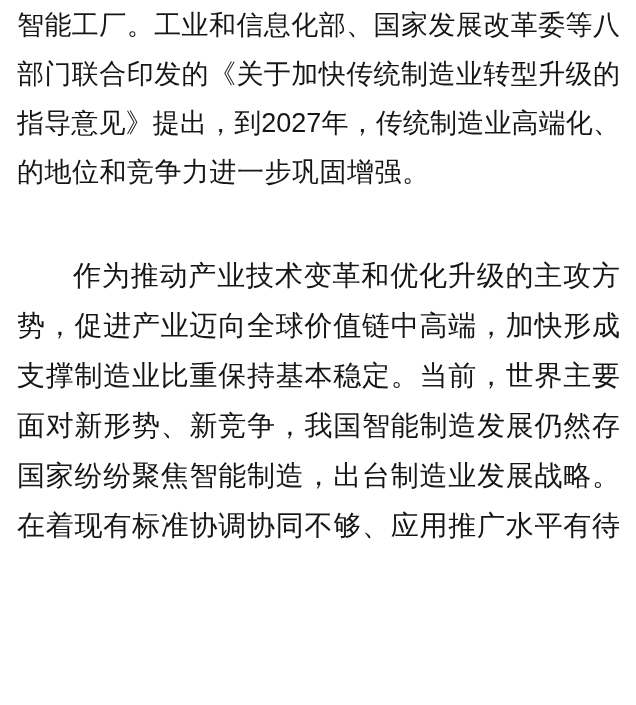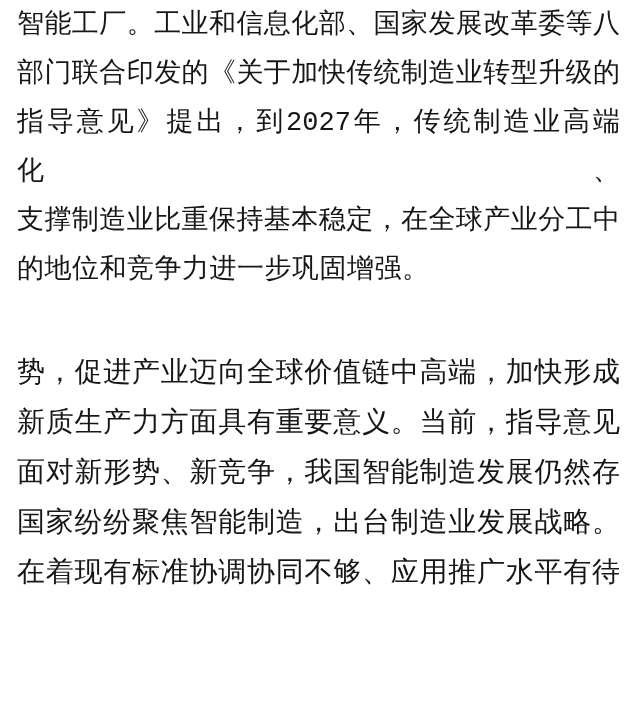--- a/index.html
+++ b/index.html
@@ -33,45 +33,44 @@
   
   .para.p1 {
     font-size: 28px;
     line-height: 50px;
     margin-top: 54px;
   }
   .line {
     text-align: left;
     white-space: nowrap;
     letter-spacing: 0.5px;
-    font-family: Liberation Mono, monospace;
   }
   .line.just {
     white-space: normal;
     text-align: justify;
     text-align-last: justify;
     letter-spacing: 0;
   }
   .line.indent {
     text-indent: 2em;
   }
 </style>
 </head>
 <body>
 
 <div class="page">
   <div class="text-body" style="color: rgb(22, 22, 22);">
       <div class="para p0">
         <div class="line just">智能工厂。工业和信息化部、国家发展改革委等八</div>
         <div class="line just">部门联合印发的《关于加快传统制造业转型升级的</div>
         <div class="line just">指导意见》提出，到2027年，传统制造业高端化、</div>
-        <div class="line just">支撑制造业比重保持基本稳定，在全球产业分工中</div>
         <div class="line">的地位和竞争力进一步巩固增强。</div>
       </div>
       <div class="para p1">
+        <div class="line just indent">作为推动产业技术变革和优化升级的主攻方</div>
         <div class="line just">势，促进产业迈向全球价值链中高端，加快形成</div>
-        <div class="line just">新质生产力方面具有重要意义。当前，指导意见</div>
+        <div class="line just">支撑制造业比重保持基本稳定。当前，世界主要</div>
         <div class="line just">面对新形势、新竞争，我国智能制造发展仍然存</div>
         <div class="line just">国家纷纷聚焦智能制造，出台制造业发展战略。</div>
         <div class="line just">在着现有标准协调协同不够、应用推广水平有待</div>
       </div>
     </div>
 </div>
 
 </body></html>

